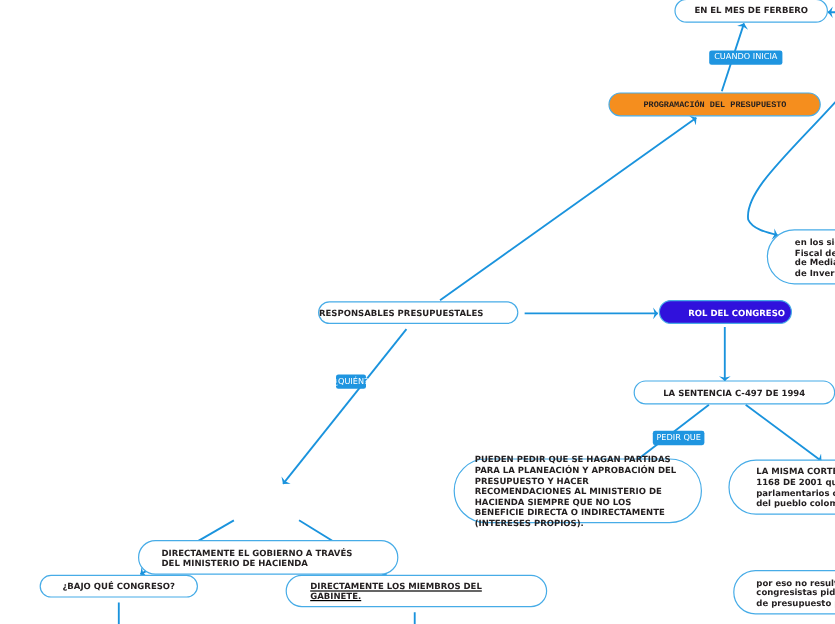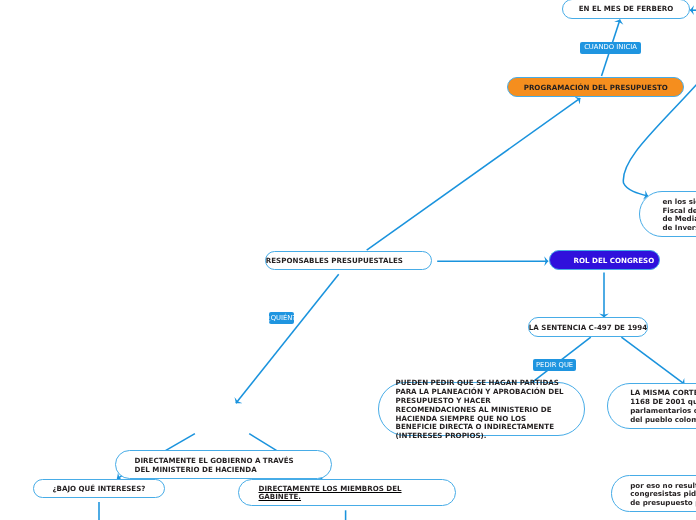--- a/index.html
+++ b/index.html
@@ -8,26 +8,26 @@
        -webkit-font-smoothing:antialiased;text-rendering:geometricPrecision;}
   #canvas{position:relative;filter:blur(0px);width:696px;height:520px;overflow:hidden;background:#fff;}
   svg#edges{position:absolute;left:0;top:0;width:696px;height:520px;pointer-events:none;}
   .node{position:absolute;box-sizing:border-box;display:flex;align-items:center;
         border-radius:999px;background:#fff;}
   .node .txt{font-weight:bold;color:#231f20;font-size:7.1px;line-height:8.8px;position:relative;top:1.1px;
              white-space:pre;letter-spacing:0;}
   .n-out{border:1.25px solid #47ace7;}
 
   .n-orange{background:#f58e1e;border:1.25px solid #47ace7;}
-  .n-orange .txt{color:#231f20;}
+  .n-orange .txt{color:#231f20;font-family:Liberation Mono, monospace;}
   .n-indigo{background:#3011dc;border:1.25px solid #47ace7;}
   .n-indigo .txt{color:#ffffff;margin-left:19px;}
   .tag{position:absolute;background:#1f95e0;color:#ffffff;border-radius:2px;
        font-size:6.8px;font-weight:normal;display:flex;align-items:center;
-       justify-content:center;line-height:1;white-space:pre;}
+       justify-content:center;line-height:1;white-space:pre;margin-left:11px;}
 </style>
 </head>
 <body>
 
 <div id="canvas">
   <svg id="edges" viewBox="0 0 696 520">
     <defs>
       <marker id="ah" markerWidth="3" markerHeight="6.5" refX="2.65" refY="3.25" orient="auto" markerUnits="strokeWidth">
         <path d="M0.08,0.1 L2.68,3.25 L0.08,6.4 L0.95,3.25 Z" fill="#1a93dd"></path>
       </marker>
@@ -58,21 +58,21 @@
   </div>
 
   <div class="node n-out" id="n-responsables" style="left:264.8px;top:250.8px;width:167.4px;height:19.6px;justify-content:flex-start;">
     <span class="txt">RESPONSABLES PRESUPUESTALES</span>
   </div>
 
   <div class="node n-indigo" id="n-rol" style="left:548.6px;top:250.1px;width:111.5px;height:20.2px;justify-content:center;">
     <span class="txt">ROL DEL CONGRESO</span>
   </div>
 
-  <div class="node n-out" id="n-sentencia" style="left:527.8px;top:317.2px;width:120px;height:19.5px;justify-content:flex-start;">
+  <div class="node n-out" id="n-sentencia" style="left:527.8px;top:317.2px;width:168px;height:19.5px;justify-content:center;">
     <span class="txt">LA SENTENCIA C-497 DE 1994</span>
   </div>
 
   <div class="node n-out" id="n-marco" style="left:638.9px;top:191.4px;width:150px;height:45.9px;padding-left:22.5px;">
     <span class="txt">en los siguientes
 Fiscal de
 de Mediano
 de Inversiones</span>
   </div>
 
@@ -98,21 +98,21 @@
 congresistas pidan
 de presupuesto para</span>
   </div>
 
   <div class="node n-out" id="n-gobierno" style="left:114.8px;top:403.4px;width:217.3px;height:28.2px;padding-left:18.8px;margin-top:47px;">
     <span class="txt">DIRECTAMENTE EL GOBIERNO A TRAVÉS
 DEL MINISTERIO DE HACIENDA</span>
   </div>
 
   <div class="node n-out" id="n-normativa" style="left:32.6px;top:478.6px;width:132.7px;height:19.7px;justify-content:center;">
-    <span class="txt">¿BAJO QUÉ INTERESES?</span>
+    <span class="txt">¿BAJO QUÉ CONGRESO?</span>
   </div>
 
   <div class="node n-out" id="n-gabinete" style="left:238px;top:478.6px;width:217.6px;height:27.6px;padding-left:19.5px;text-decoration:underline;">
     <span class="txt">DIRECTAMENTE LOS MIEMBROS DEL
 GABINETE.</span>
   </div>
 
   <div class="tag" id="t-cuando" style="left:580.4px;top:41.8px;width:60.2px;height:12.2px;">
     <span>CUANDO INICIA</span>
   </div>

